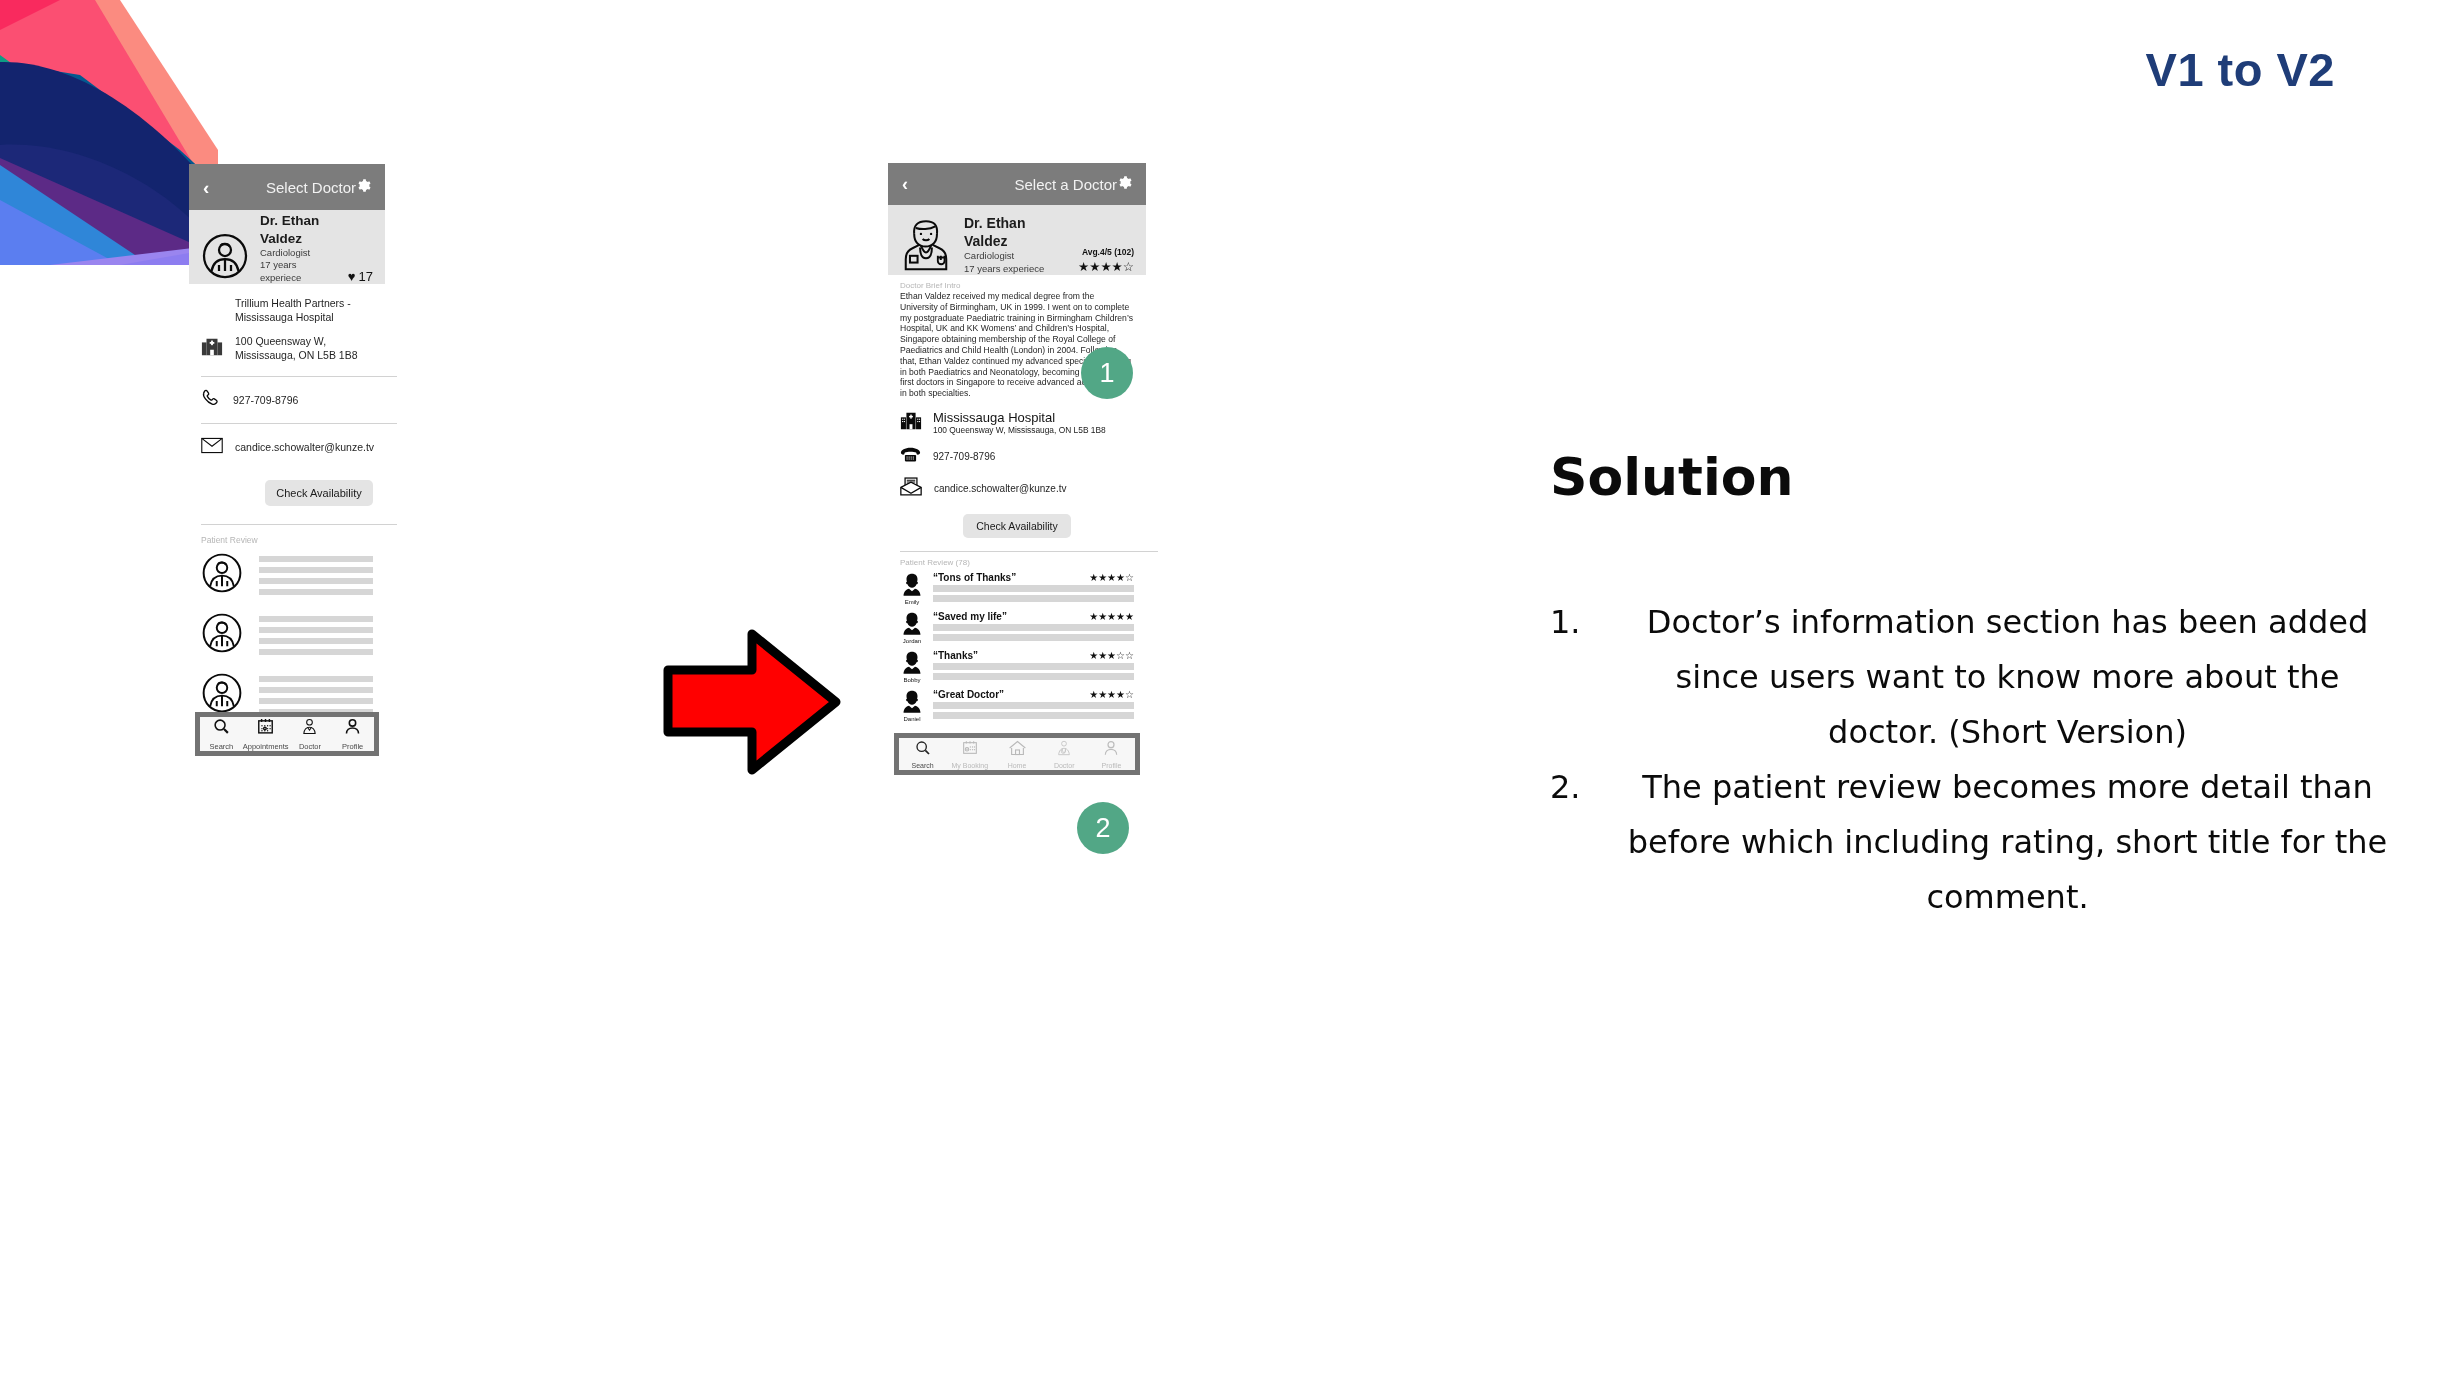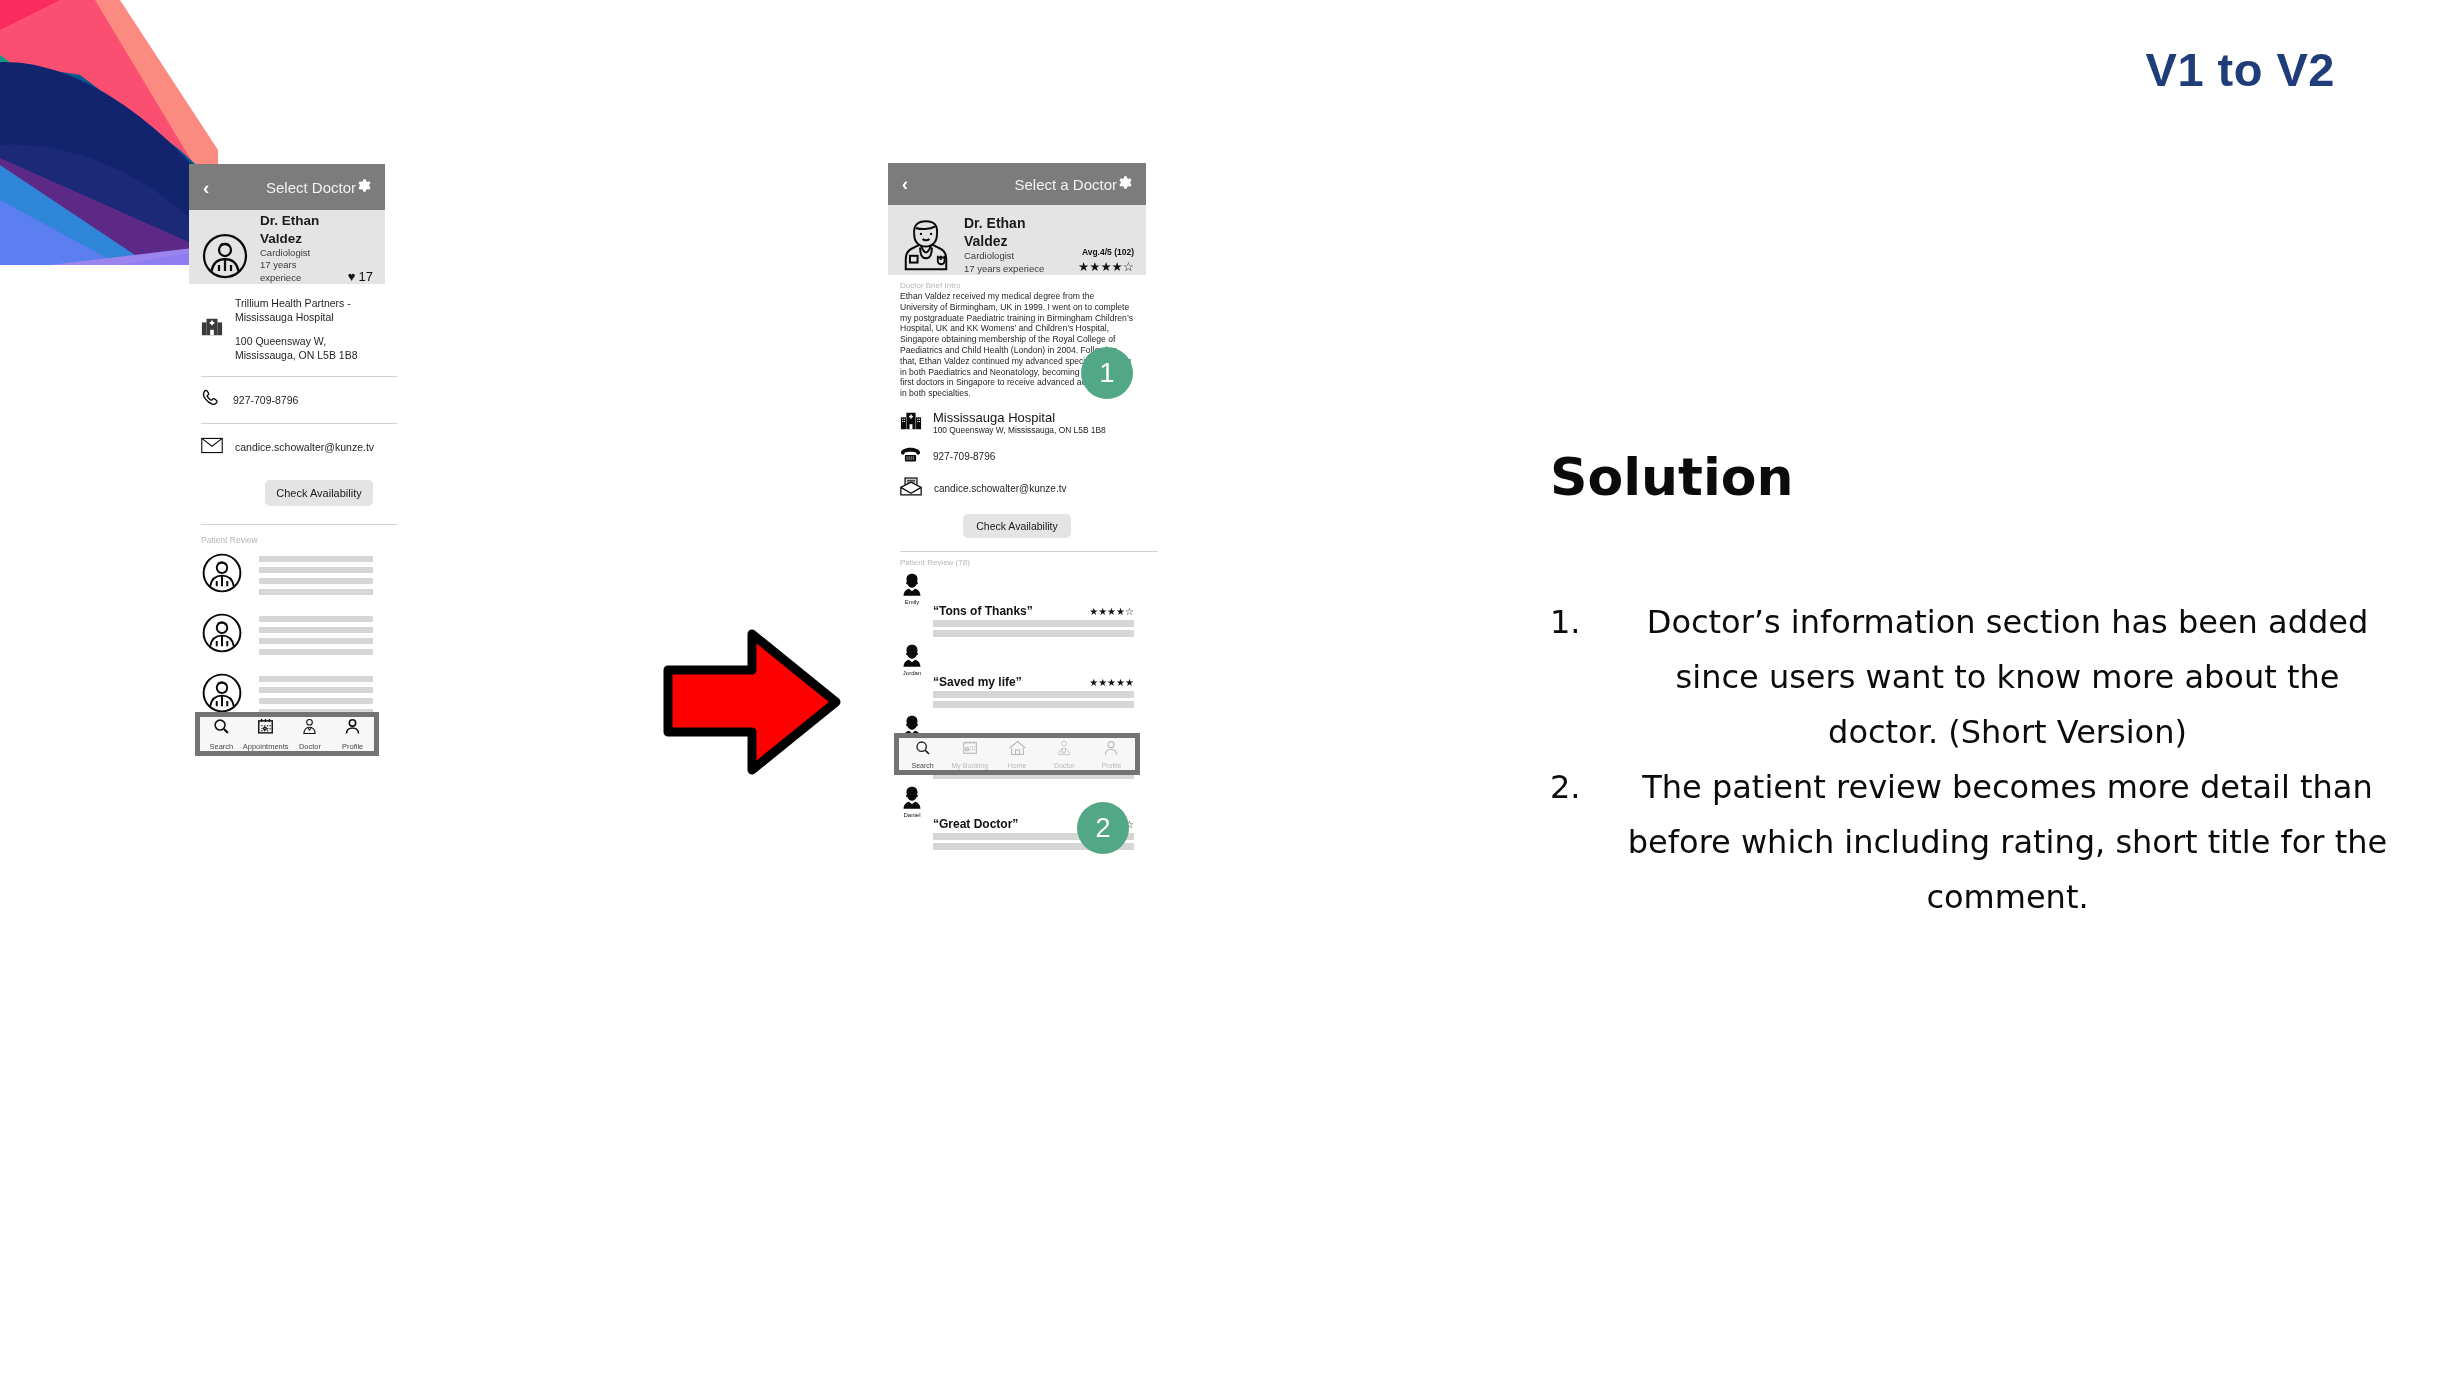--- a/index.html
+++ b/index.html
@@ -53,21 +53,21 @@
 
   
   #phone-v1 { left:189px; top:164px; width:196px; height:600px; }
   #phone-v1 .appbar { height:46px; padding:0 14px; }
   #phone-v1 .appbar .back { font-size:19px; }
   #phone-v1 .appbar .title { font-size:15px; margin-left:-4px; }
   #phone-v1 .docrow { height:74px; padding:0 12px; gap:11px; }
   #phone-v1 .docname { font-size:13.5px; }
   #phone-v1 .docsub { font-size:9.5px; line-height:12.5px; }
   #phone-v1 .likes { font-size:13px; color:#111; display:flex; align-items:center; gap:3px; }
-  #phone-v1 .inforow { display:flex; gap:12px; padding:12px 12px 0 12px; align-items:center; }
+  #phone-v1 .inforow { display:flex; gap:12px; padding:12px 12px 0 12px; align-items:flex-end; }
   #phone-v1 .infotext { font-size:10.5px; line-height:14px; color:#1f1f1f; }
   #phone-v1 .contactrow { display:flex; gap:12px; align-items:center; padding:0 12px; height:46px; }
   #phone-v1 .contacttext { font-size:10.5px; color:#1f1f1f; }
   #phone-v1 .hr { margin:0 12px; }
   #phone-v1 .sec-label { font-size:8.5px; padding:0 12px; }
   #phone-v1 .revrow { display:flex; gap:16px; align-items:center; padding:7px 12px; }
   #phone-v1 .navbar { position:absolute; left:6px; right:6px; bottom:8px; height:44px; }
   #phone-v1 .navitem .nlabel { font-size:7.5px; margin-top:3px; }
 
   
@@ -87,21 +87,21 @@
   #phone-v2 .hospname { font-size:13px; color:#141414; line-height:15px; }
   #phone-v2 .hospaddr { font-size:8.4px; color:#222; line-height:11px; }
   #phone-v2 .contactrow { display:flex; gap:12px; align-items:center; padding:0 12px; height:32px; }
   #phone-v2 .contacttext { font-size:10px; color:#1f1f1f; }
   #phone-v2 .hr { margin:0 12px; }
   #phone-v2 .revrow { display:flex; gap:9px; align-items:flex-start; padding:4px 12px 2px 12px; }
   #phone-v2 .revava { width:24px; flex:0 0 24px; text-align:center; }
   #phone-v2 .revname { font-size:6px; color:#111; display:block; margin-top:-1px; }
   #phone-v2 .revbody { flex:1; }
   #phone-v2 .revhead { display:flex; align-items:baseline; justify-content:space-between; }
-  #phone-v2 .revtitle { font-size:12px; font-weight:700; color:#111;margin-top:32px; }
+  #phone-v2 .revtitle { font-size:10px; font-weight:700; color:#111; }
   #phone-v2 .revhead .stars { font-size:10px; }
   #phone-v2 .navbar { position:absolute; left:6px; right:6px; bottom:8px; height:42px; }
   #phone-v2 .navitem .nlabel { font-size:7px; margin-top:2px; }
 
   
   #arrow { position:absolute; left:660px; top:612px; width:230px; height:180px; }
 
   
   #v1tov2 {
     position:absolute; right:105px; top:42px;

